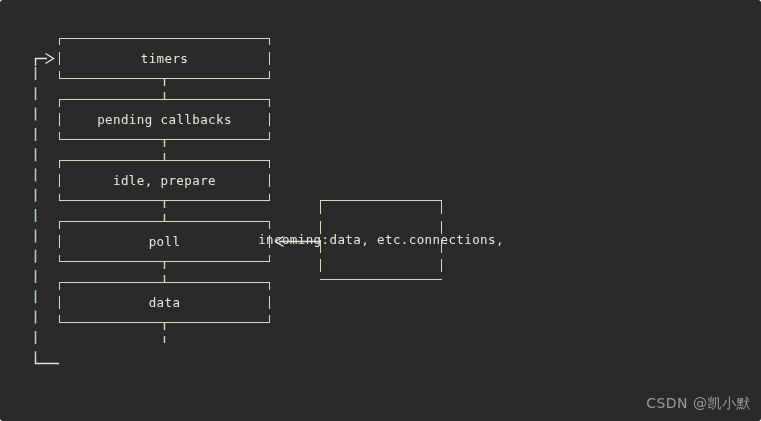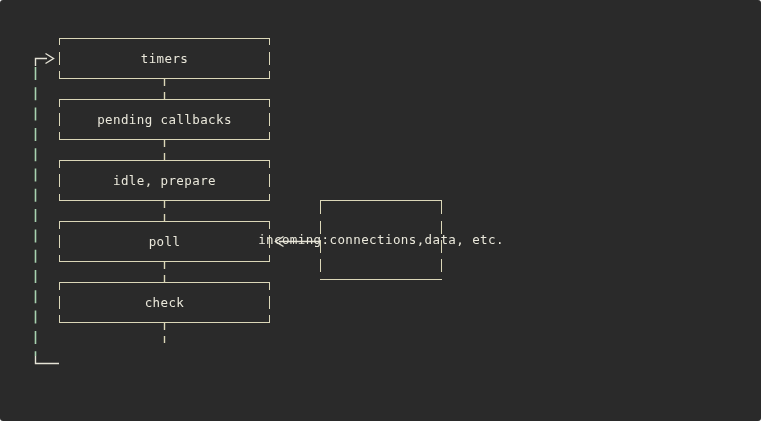--- a/index.html
+++ b/index.html
@@ -86,23 +86,24 @@
   <div class="pbox" style="top:99px">
     <span>pending callbacks</span>
   </div>
   <div class="pbox" style="top:160px">
     <span>idle, prepare</span>
   </div>
   <div class="pbox" style="top:221px">
     <span>poll</span>
   </div>
   <div class="pbox" style="top:282px">
-    <span>check</span>
+    <span>data</span>
   </div>
 
   <div class="ibox">
     <span>incoming:</span>
+    <span>data, etc.</span>
     <span>connections,</span>
-    <span>data, etc.</span>
   </div>
 
+  <div class="watermark">CSDN @凯小默</div>
 
 </div>
 
 </body></html>

